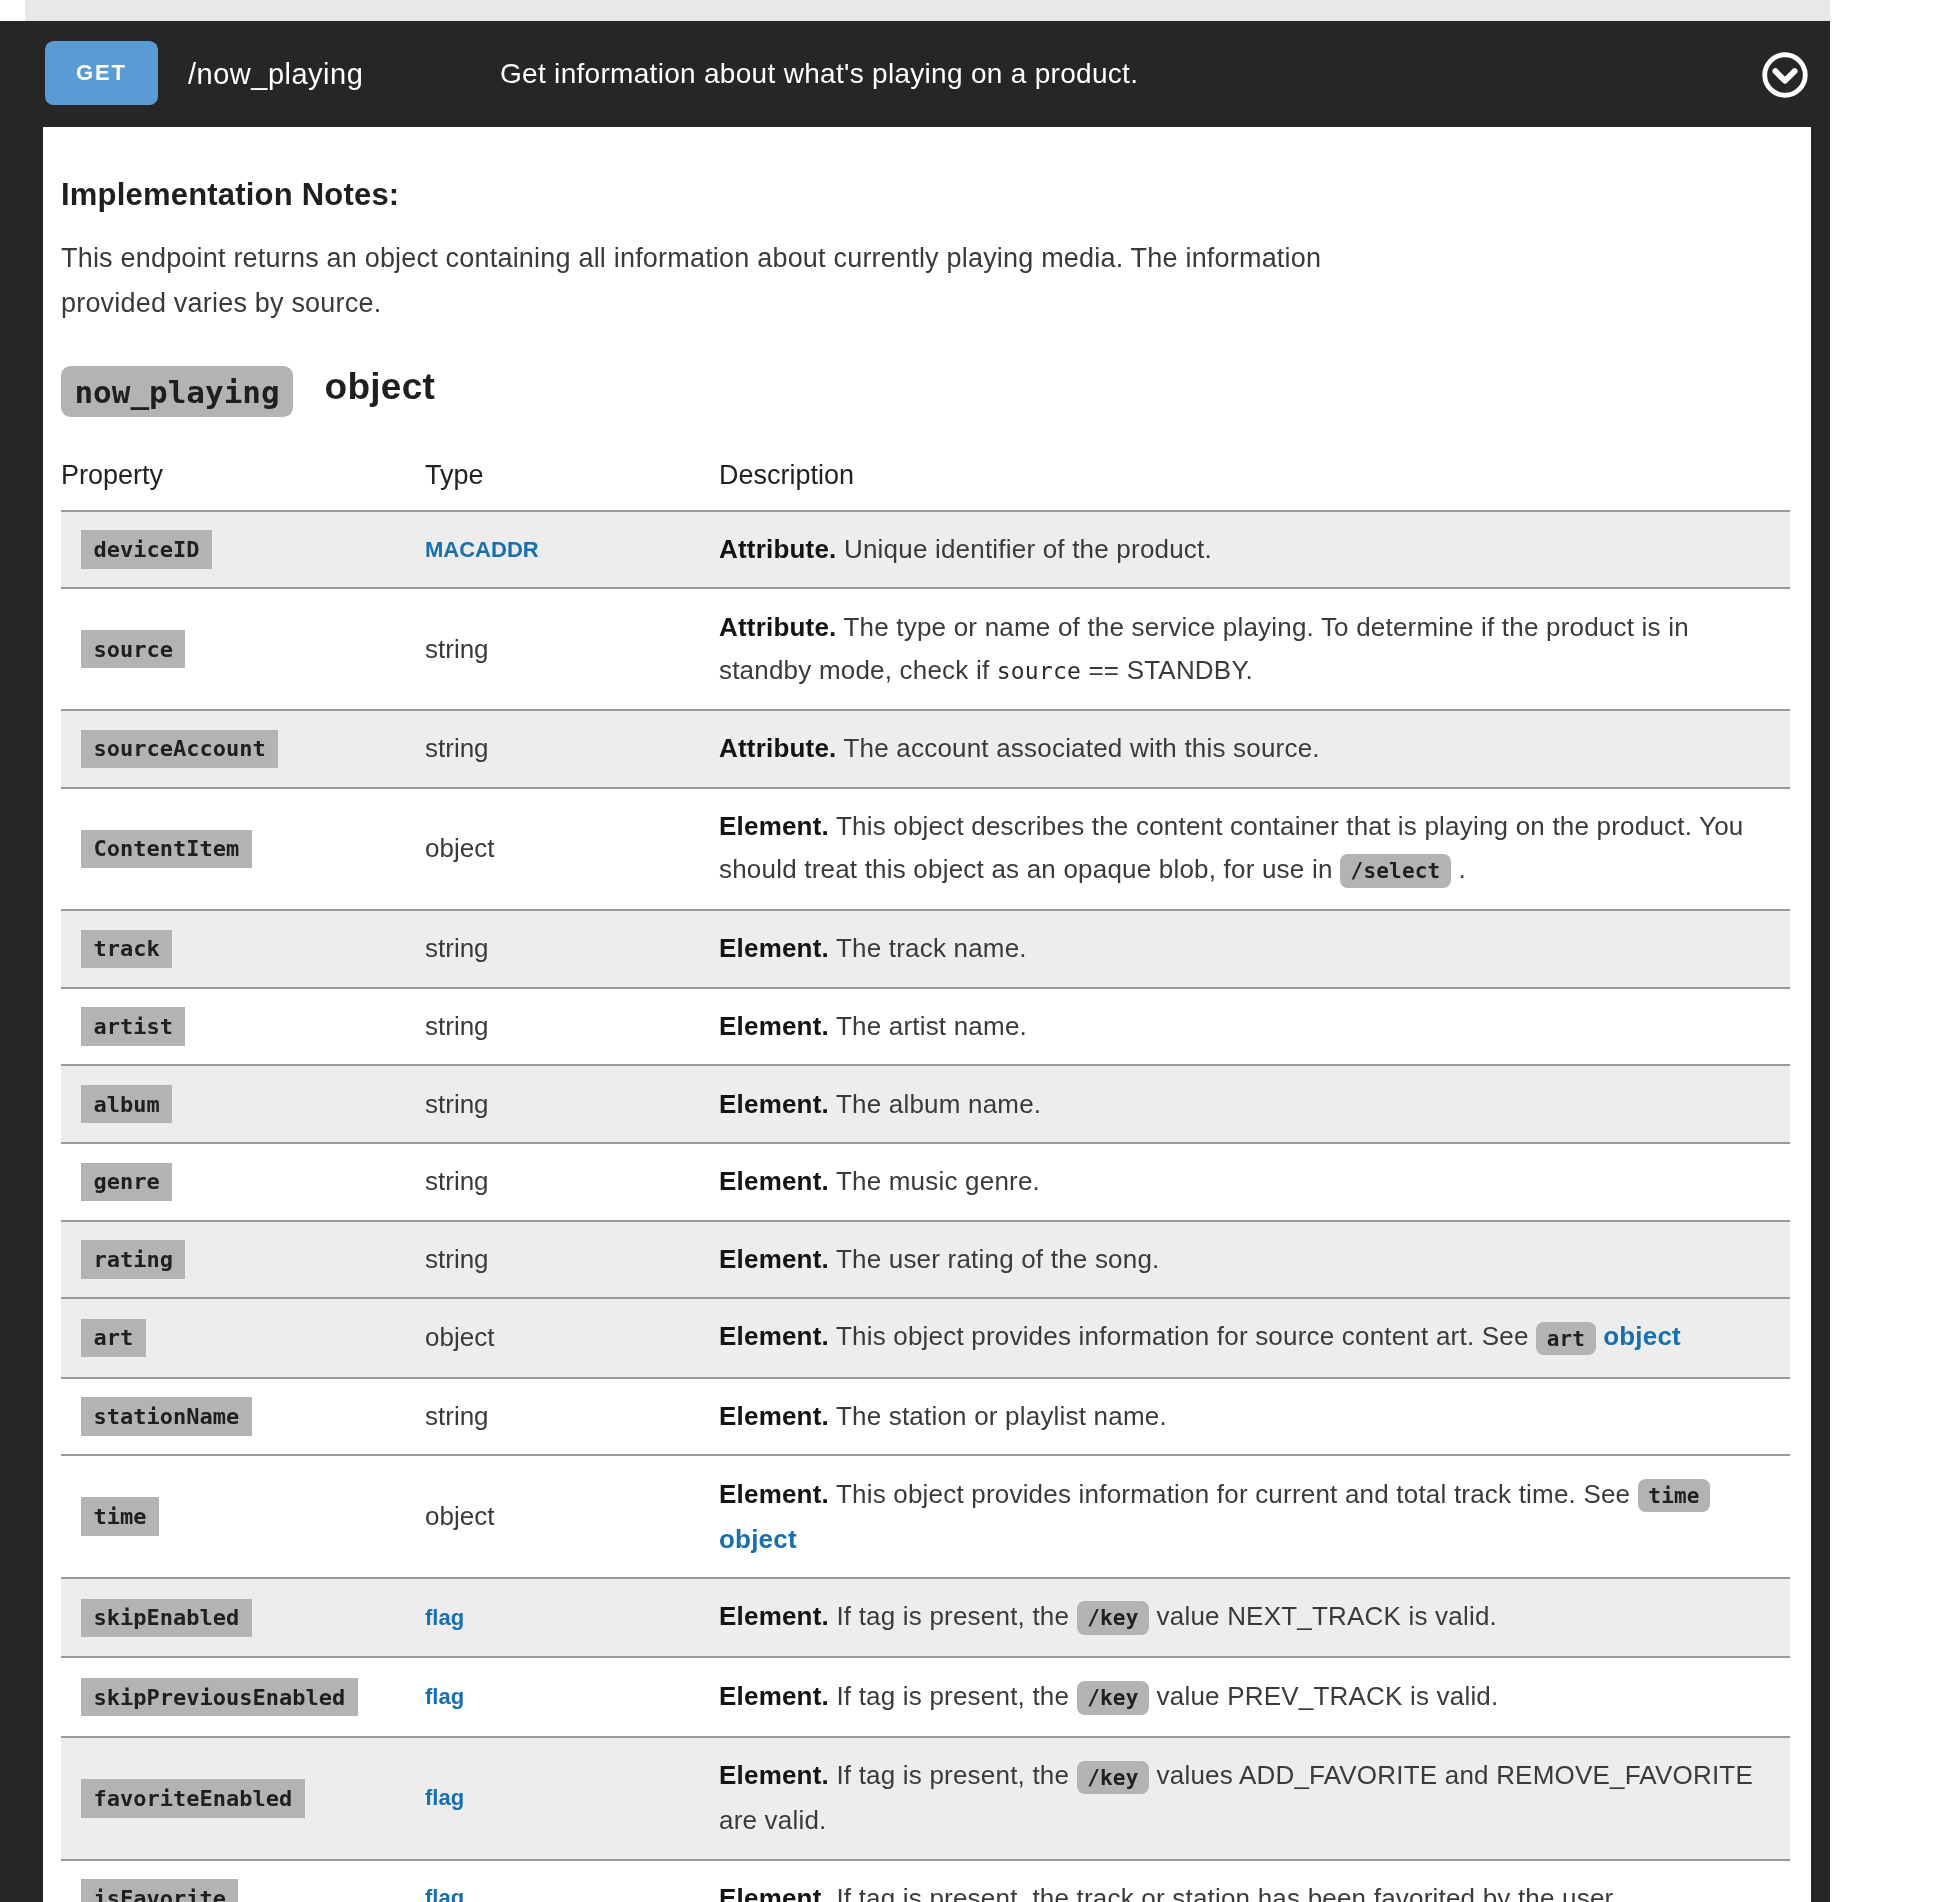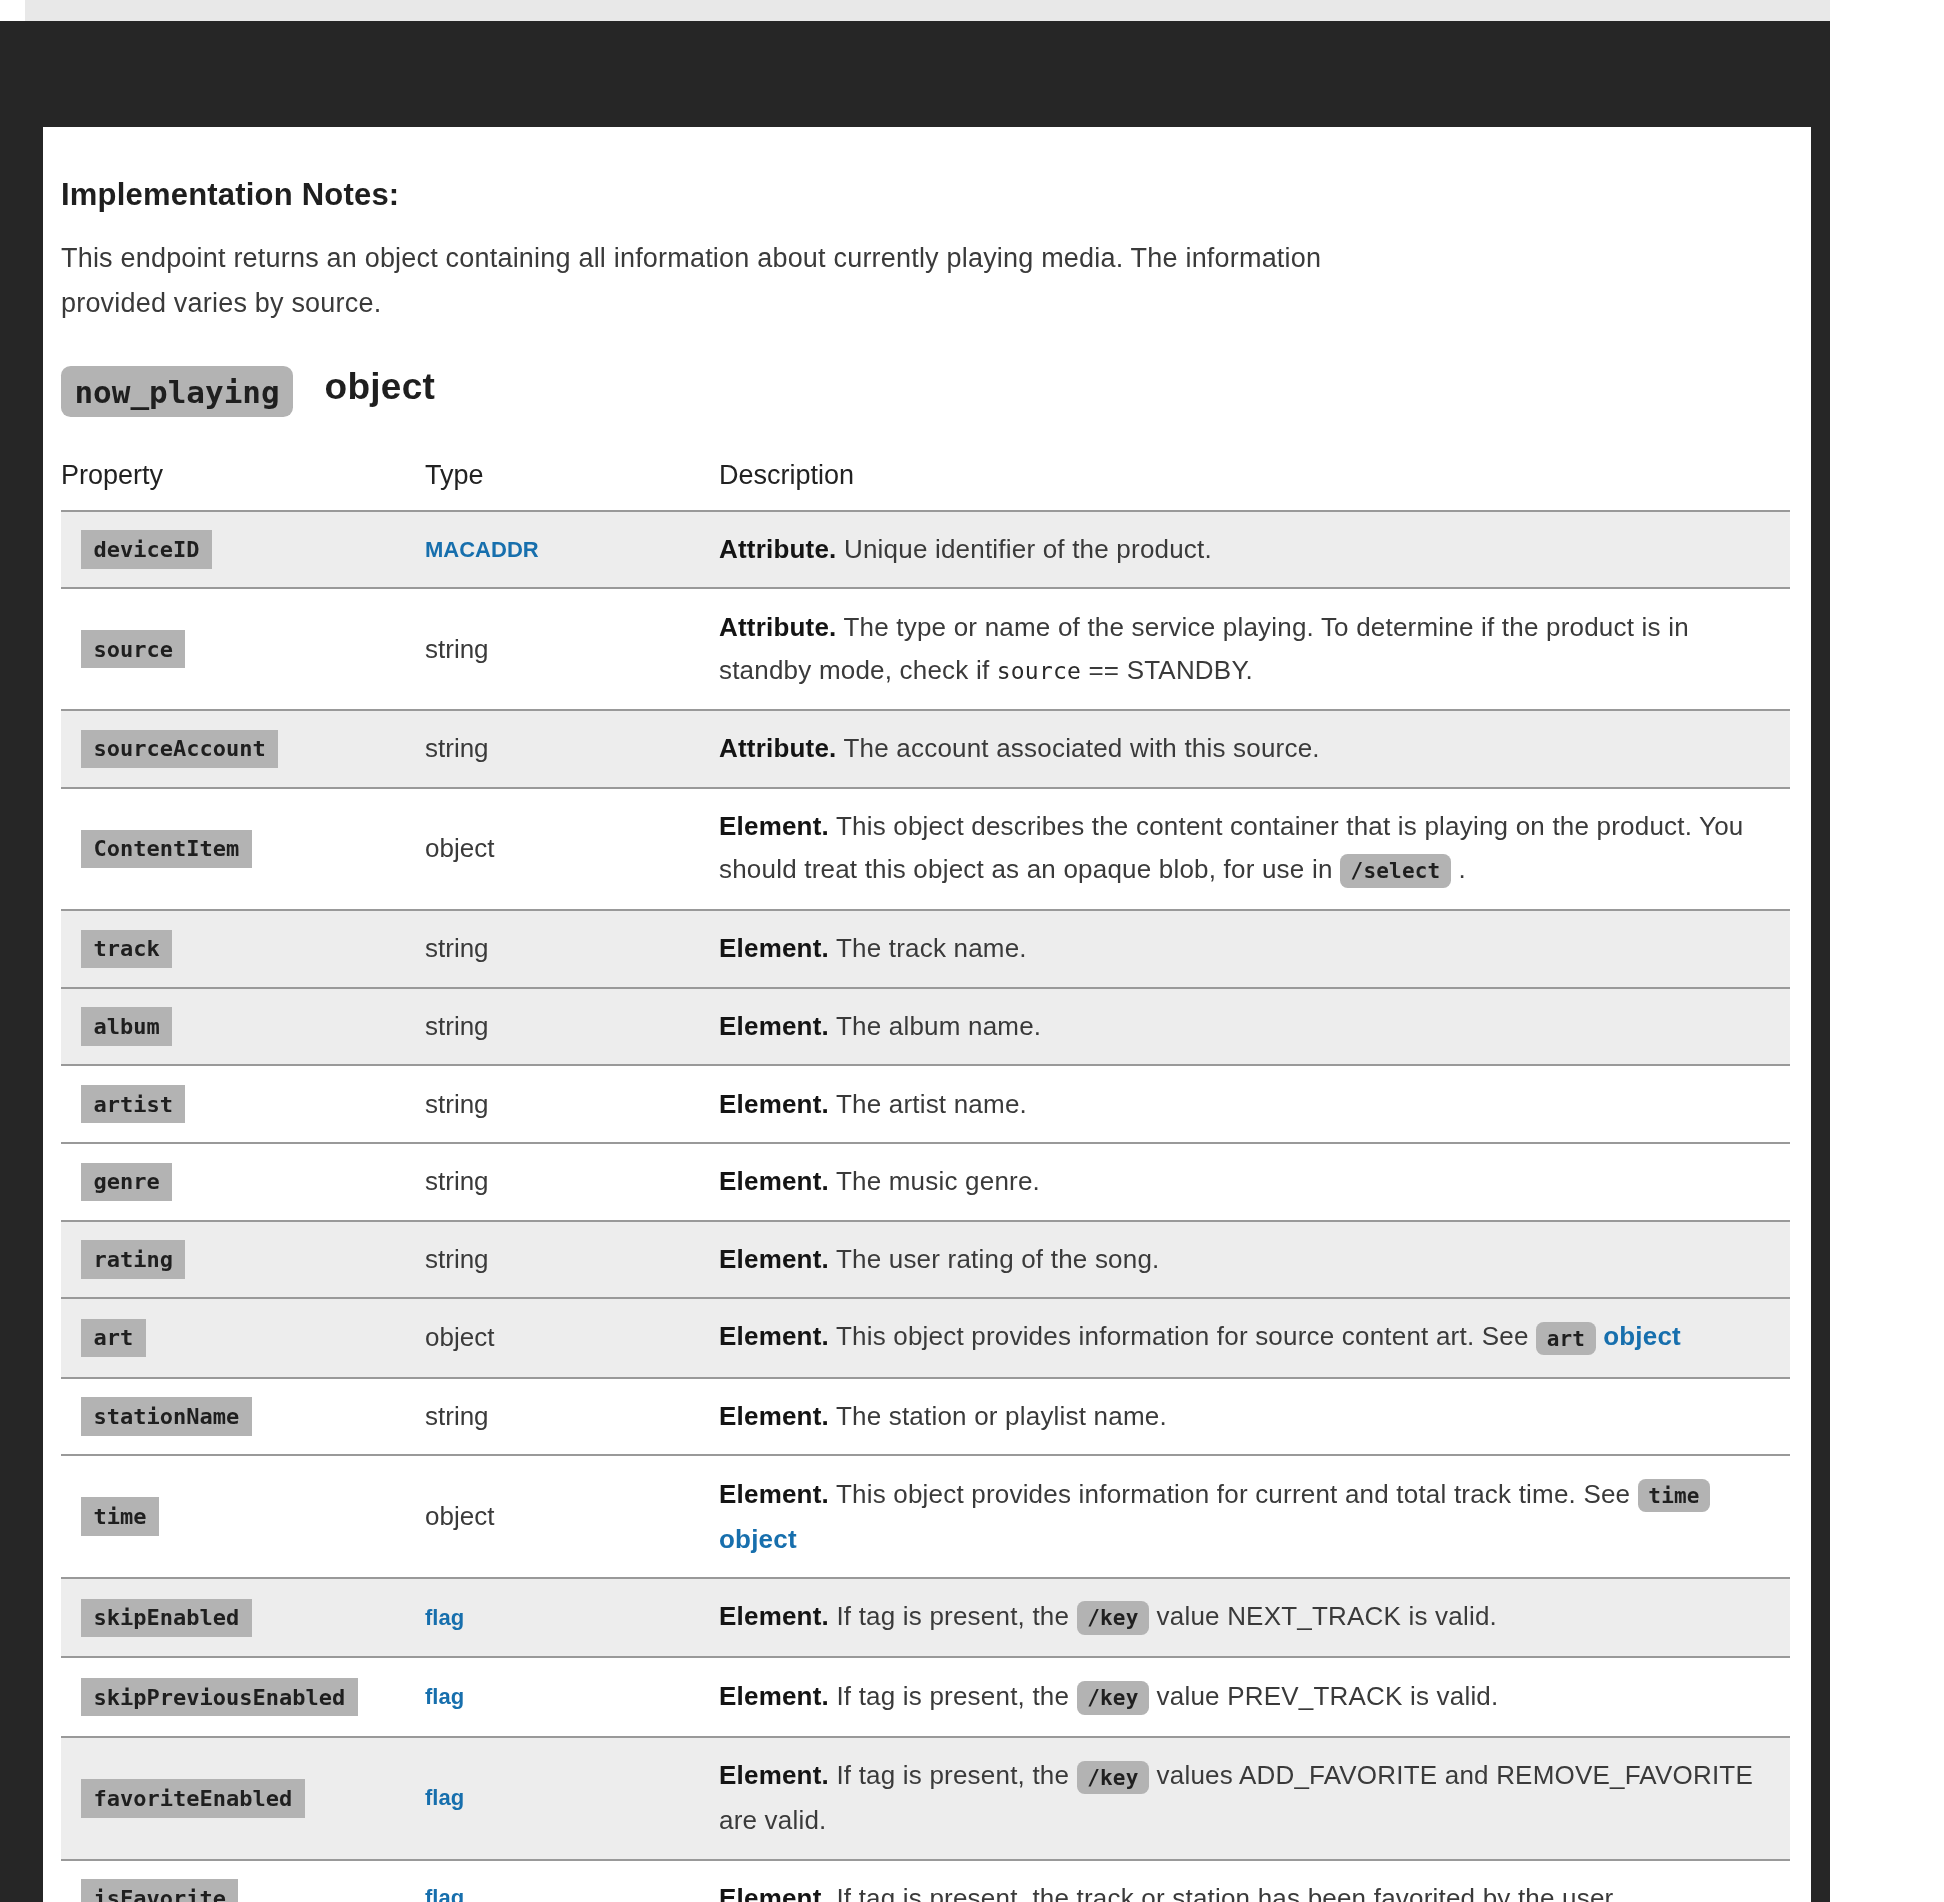--- a/index.html
+++ b/index.html
@@ -71,20 +71,31 @@
     padding:4.8px 10.6px;white-space:nowrap;
   }
   .desc .inline-link{color:var(--link-blue,#176fad);font-weight:700;text-decoration:none;cursor:pointer;}
 </style>
 </head>
 <body style="--accent-blue: #5b9bd5; --link-blue: #176fad; --badge-gray: #b3b3b3;">
 
 <div class="top-strip"></div>
 
 <div class="panel">
+  <div class="panel-header">
+    <button class="method-btn">GET</button>
+    <a class="endpoint-path">/now_playing</a>
+    <div class="endpoint-summary">Get information about what's playing on a product.</div>
+    <div class="expand-icon">
+      <svg width="54" height="54" viewBox="0 0 56 56">
+        <circle cx="28" cy="28" r="21" fill="none" stroke="#ffffff" stroke-width="5"></circle>
+        <path d="M18 24 L28 34 L38 24" fill="none" stroke="#ffffff" stroke-width="6" stroke-linecap="round" stroke-linejoin="round"></path>
+      </svg>
+    </div>
+  </div>
 
   <div class="content">
     <div class="content-inner">
       <h2 class="impl-title">Implementation Notes:</h2>
       <p class="impl-body">This endpoint returns an object containing all information about currently playing media. The information provided varies by source.</p>
 
       <div class="obj-heading">
         <span class="obj-badge">now_playing</span>
         <span class="obj-word">object</span>
       </div>
@@ -124,32 +135,32 @@
               <div class="desc"><b>Element.</b> This object describes the content container that is playing on the product. You should treat this object as an opaque blob, for use in <span class="inline-badge">/select</span> .</div>
             </div>
           </div>
           <div class="t-row alt">
             <div class="t-cell col-prop c1-pad"><span class="prop-badge">track</span></div>
             <div class="t-cell col-type"><span class="type-text">string</span></div>
             <div class="t-cell">
               <div class="desc"><b>Element.</b> The track name.</div>
             </div>
           </div>
+          <div class="t-row">
+            <div class="t-cell col-prop c1-pad"><span class="prop-badge">artist</span></div>
+            <div class="t-cell col-type"><span class="type-text">string</span></div>
+            <div class="t-cell">
+              <div class="desc"><b>Element.</b> The artist name.</div>
+            </div>
+          </div>
           <div class="t-row alt">
             <div class="t-cell col-prop c1-pad"><span class="prop-badge">album</span></div>
             <div class="t-cell col-type"><span class="type-text">string</span></div>
             <div class="t-cell">
               <div class="desc"><b>Element.</b> The album name.</div>
-            </div>
-          </div>
-          <div class="t-row">
-            <div class="t-cell col-prop c1-pad"><span class="prop-badge">artist</span></div>
-            <div class="t-cell col-type"><span class="type-text">string</span></div>
-            <div class="t-cell">
-              <div class="desc"><b>Element.</b> The artist name.</div>
             </div>
           </div>
           <div class="t-row">
             <div class="t-cell col-prop c1-pad"><span class="prop-badge">genre</span></div>
             <div class="t-cell col-type"><span class="type-text">string</span></div>
             <div class="t-cell">
               <div class="desc"><b>Element.</b> The music genre.</div>
             </div>
           </div>
           <div class="t-row alt">

